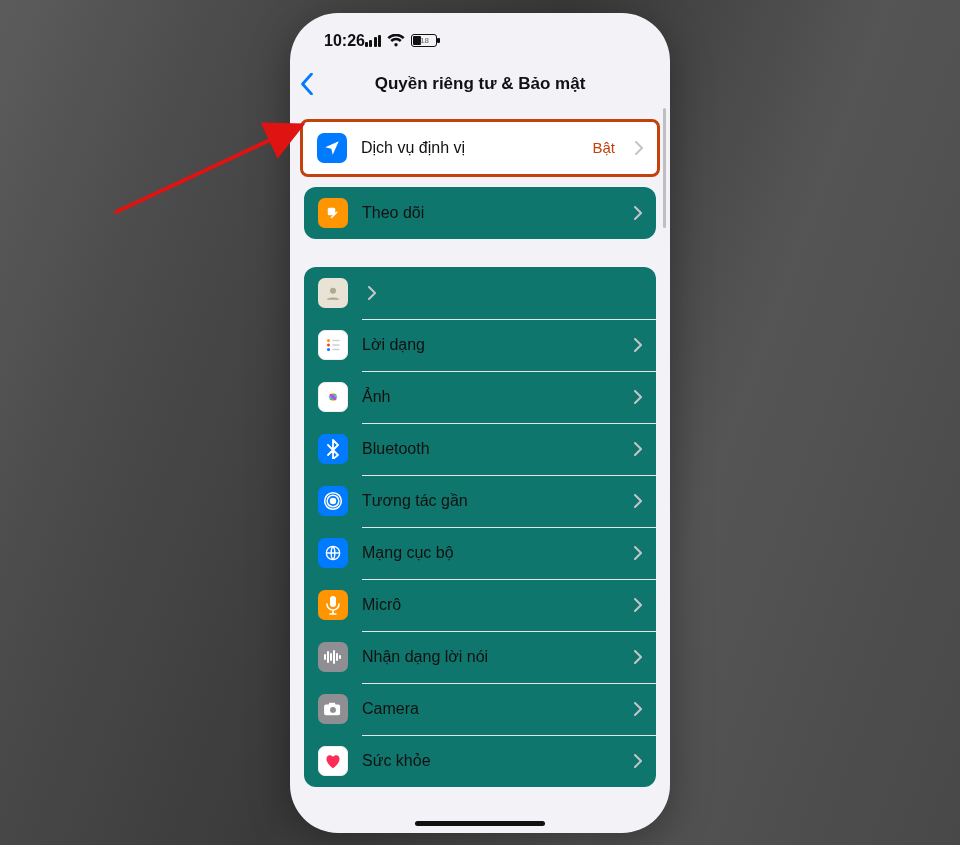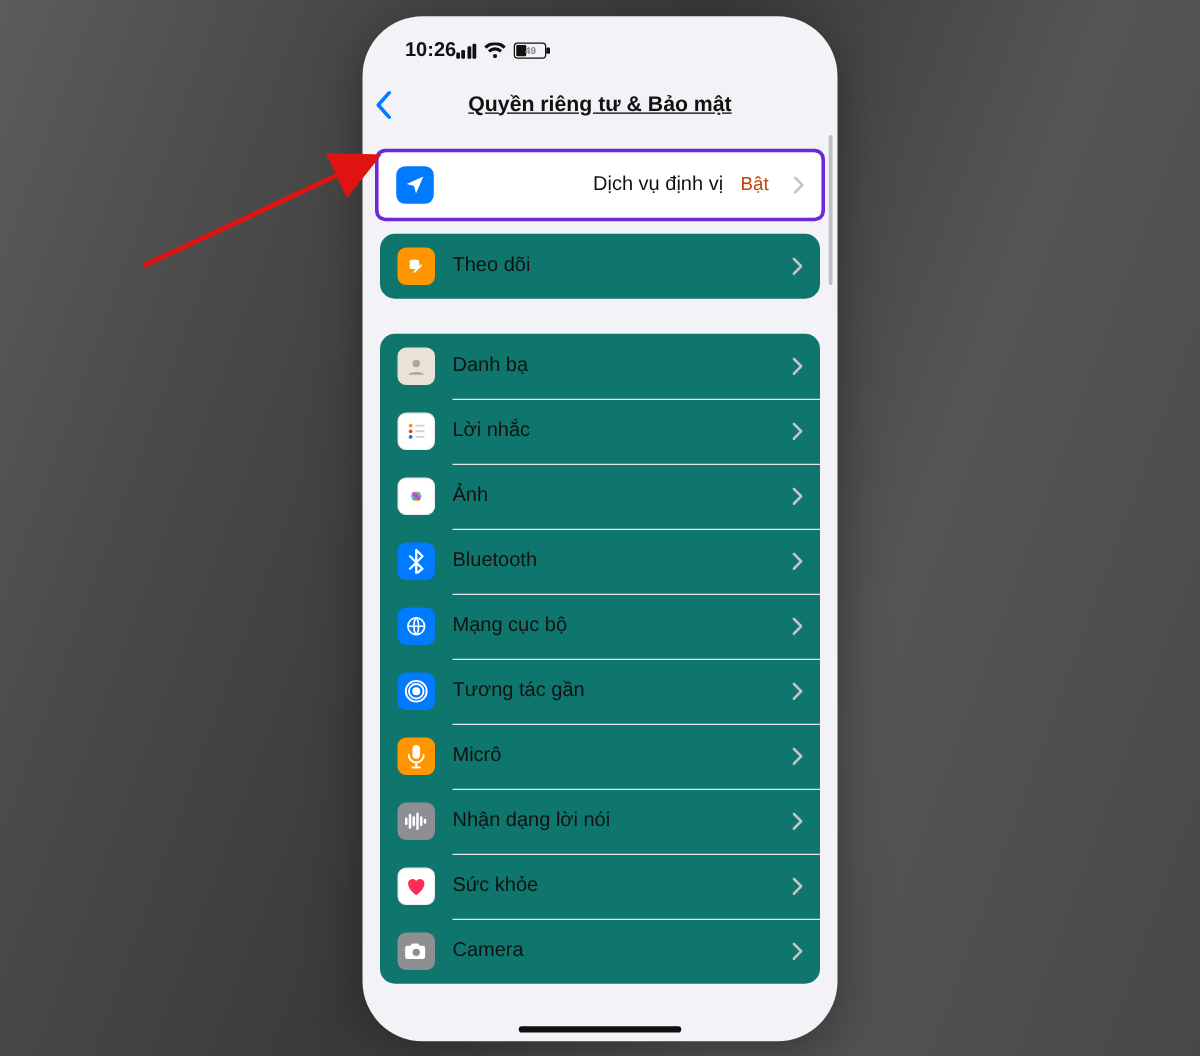--- a/index.html
+++ b/index.html
@@ -25,32 +25,32 @@
     }
     .status-right { display:flex; align-items:center; gap:6px; }
     .signal-bars { display:flex; align-items:flex-end; gap:1.5px; }
     .signal-bars span { width:3px; background:#111; border-radius:1px; }
     .sb1{height:5px}.sb2{height:7px}.sb3{height:10px}.sb4{height:12px}
     .battery { width:26px; height:13px; border:1.5px solid #111; border-radius:3px; position:relative; }
     .battery::after{content:""; position:absolute; right:-3.5px; top:3px; width:2.5px; height:5px; background:#111; border-radius:1px;}
     .battery .fill{ position:absolute; left:1px; top:1px; bottom:1px; width:30%; background:#111; border-radius:1px;}
     .battery .pct{ position:absolute; inset:0; font-size:8px; display:flex; align-items:center; justify-content:center; color:#888;}
     .nav-header {
-      height:46px; display:flex; align-items:center; justify-content:center; position:relative;text-decoration:underline;
+      height:46px; display:flex; align-items:center; justify-content:center; position:relative;
     }
     .back-btn { position:absolute; left:10px; top:50%; transform:translateY(-50%); color:#007aff; display:flex; align-items:center; cursor:pointer;}
     .title { font-weight:700; font-size:17px; color:#111; }
     .group { margin: 0 14px 28px; background:#0f766e; border-radius:12px; overflow:hidden;}
     .row { display:flex; align-items:center; height:52px; padding:0 14px; gap:14px; position:relative; cursor:pointer;}
     .row + .row::before { content:""; position:absolute; left:58px; right:0; top:0; height:1px; background:#e6e6e9;}
     .app-icon { width:30px; height:30px; border-radius:7px; display:flex; align-items:center; justify-content:center; flex-shrink:0;}
     .row-label { font-size:16px; color:#111; flex:1 1 auto; }
     .row-value { font-size:15px; color:#c2410c; }
     .chevron { color:#c5c5c9; margin-left:6px;}
-    .highlight-box { border:3px solid #6d28d9; border-radius:8px; margin: 12px 10px 0; padding:0;text-align:right; }
+    .highlight-box { border:3px solid #c2410c; border-radius:8px; margin: 12px 10px 0; padding:0; }
     .highlight-box .row-inner { display:flex; align-items:center; height:52px; padding:0 14px; gap:14px; background:#fff; border-radius:6px;}
     .arrow-overlay { position:absolute; pointer-events:none; }
     .home-indicator{ position:absolute; bottom:7px; left:50%; transform:translateX(-50%); width:130px; height:5px; background:#111; border-radius:3px;}
     .scrollbar-fake{ position:absolute; right:4px; top:95px; width:3px; height:120px; background:#bfbfc3; border-radius:2px;}
   </style>
 </head>
 <body>
 
 <div class="phone">
 
@@ -61,21 +61,21 @@
         <span class="sb1"></span>
           <span class="sb2"></span>
           <span class="sb3"></span>
           <span class="sb4"></span>
       </span>
       <svg width="18" height="13" viewBox="0 0 18 13">
           <path d="M9 12.5 a1.7 1.7 0 1 0 0-3.4 a1.7 1.7 0 0 0 0 3.4 Z M3.3 6.1 a8.2 8.2 0 0 1 11.4 0 l-1.8 1.8 a5.6 5.6 0 0 0-7.8 0 Z M0.4 3.2 a12.2 12.2 0 0 1 17.2 0 l-1.8 1.8 a9.7 9.7 0 0 0-13.6 0 Z" fill="#111"></path>
         </svg>
       <span class="battery">
         <span class="fill"></span>
-        <span class="pct">49</span>
+        <span class="pct">18</span>
       </span>
     </div>
   </div>
 
   <div class="nav-header">
     <span class="back-btn">
       <svg width="14" height="22" viewBox="0 0 12 20">
           <path d="M10 1 L2 10 L10 19" stroke="#007aff" stroke-width="2.6" fill="none" stroke-linecap="round" stroke-linejoin="round"></path>
         </svg>
     </span>
@@ -115,37 +115,36 @@
   </div>
 
   <div class="group">
     <div class="row">
       <span class="app-icon" style="background:#e9e3d6">
         <svg width="18" height="18" viewBox="0 0 24 24">
             <circle cx="12" cy="9" r="4" fill="#b0a78f"></circle>
             <path d="M4 21c0-4 16-4 16 0Z" fill="#b0a78f"></path>
           </svg>
       </span>
-      <span class="row-label">Danh bạ</span>
       <svg class="chevron" width="8" height="14" viewBox="0 0 8 14">
           <path d="M1 1 L7 7 L1 13" stroke="currentColor" stroke-width="2" fill="none" stroke-linecap="round"></path>
         </svg>
     </div>
     <div class="row">
       <span class="app-icon" style="background:#fff;border:1px solid #eee">
         <svg width="18" height="18" viewBox="0 0 24 24">
             <circle cx="6" cy="6" r="2" fill="#ff9500"></circle>
             <circle cx="6" cy="12" r="2" fill="#ff3b30"></circle>
             <circle cx="6" cy="18" r="2" fill="#007aff"></circle>
             <rect x="11" y="5" width="10" height="2" rx="1" fill="#d0d0d4"></rect>
             <rect x="11" y="11" width="10" height="2" rx="1" fill="#d0d0d4"></rect>
             <rect x="11" y="17" width="10" height="2" rx="1" fill="#d0d0d4"></rect>
           </svg>
       </span>
-      <span class="row-label">Lời nhắc</span>
+      <span class="row-label">Lời dạng</span>
       <svg class="chevron" width="8" height="14" viewBox="0 0 8 14">
           <path d="M1 1 L7 7 L1 13" stroke="currentColor" stroke-width="2" fill="none" stroke-linecap="round"></path>
         </svg>
     </div>
     <div class="row">
       <span class="app-icon" style="background:#fff;border:1px solid #eee">
         <svg width="20" height="20" viewBox="0 0 24 24">
             <g transform="translate(12,12)">
               <ellipse rx="5" ry="2.3" fill="#ff2d55" transform="rotate(0)"></ellipse>
               <ellipse rx="5" ry="2.3" fill="#ff9500" transform="rotate(45)"></ellipse>
@@ -167,44 +166,44 @@
             <path d="M6 1 L11 6 L6 11 L11 16 L6 20 V1 M6 11 L1 6 M6 11 L1 16" stroke="#fff" stroke-width="1.8" fill="none" stroke-linejoin="round" stroke-linecap="round"></path>
           </svg>
       </span>
       <span class="row-label">Bluetooth</span>
       <svg class="chevron" width="8" height="14" viewBox="0 0 8 14">
           <path d="M1 1 L7 7 L1 13" stroke="currentColor" stroke-width="2" fill="none" stroke-linecap="round"></path>
         </svg>
     </div>
     <div class="row">
       <span class="app-icon" style="background:#007aff">
-        <svg width="20" height="20" viewBox="0 0 24 24" stroke="#fff" fill="none" stroke-width="1.6">
-            <circle cx="12" cy="12" r="8"></circle>
-            <path d="M4 12h16M12 4c3 3 3 13 0 16M12 4c-3 3-3 13 0 16"></path>
-          </svg>
-      </span>
-      <span class="row-label">Mạng cục bộ</span>
-      <svg class="chevron" width="8" height="14" viewBox="0 0 8 14">
-          <path d="M1 1 L7 7 L1 13" stroke="currentColor" stroke-width="2" fill="none" stroke-linecap="round"></path>
-        </svg>
-    </div>
-    <div class="row">
-      <span class="app-icon" style="background:#007aff">
         <svg width="20" height="20" viewBox="0 0 24 24" stroke="#fff" fill="none" stroke-width="1.8">
             <circle cx="12" cy="12" r="3" fill="#fff"></circle>
             <circle cx="12" cy="12" r="7"></circle>
             <circle cx="12" cy="12" r="10"></circle>
           </svg>
       </span>
       <span class="row-label">Tương tác gần</span>
       <svg class="chevron" width="8" height="14" viewBox="0 0 8 14">
           <path d="M1 1 L7 7 L1 13" stroke="currentColor" stroke-width="2" fill="none" stroke-linecap="round"></path>
         </svg>
     </div>
     <div class="row">
+      <span class="app-icon" style="background:#007aff">
+        <svg width="20" height="20" viewBox="0 0 24 24" stroke="#fff" fill="none" stroke-width="1.6">
+            <circle cx="12" cy="12" r="8"></circle>
+            <path d="M4 12h16M12 4c3 3 3 13 0 16M12 4c-3 3-3 13 0 16"></path>
+          </svg>
+      </span>
+      <span class="row-label">Mạng cục bộ</span>
+      <svg class="chevron" width="8" height="14" viewBox="0 0 8 14">
+          <path d="M1 1 L7 7 L1 13" stroke="currentColor" stroke-width="2" fill="none" stroke-linecap="round"></path>
+        </svg>
+    </div>
+    <div class="row">
       <span class="app-icon" style="background:#ff9500">
         <svg width="14" height="20" viewBox="0 0 14 20" fill="#fff">
             <rect x="4" y="1" width="6" height="11" rx="3"></rect>
             <path d="M1 9a6 6 0 0 0 12 0M7 15v4M4 19h6" stroke="#fff" stroke-width="1.6" fill="none" stroke-linecap="round"></path>
           </svg>
       </span>
       <span class="row-label">Micrô</span>
       <svg class="chevron" width="8" height="14" viewBox="0 0 8 14">
           <path d="M1 1 L7 7 L1 13" stroke="currentColor" stroke-width="2" fill="none" stroke-linecap="round"></path>
         </svg>
@@ -214,38 +213,38 @@
         <svg width="20" height="16" viewBox="0 0 20 16" stroke="#fff" stroke-width="2" stroke-linecap="round">
             <path d="M2 6v4M5 3v10M8 5v6M11 2v12M14 5v6M17 7v2"></path>
           </svg>
       </span>
       <span class="row-label">Nhận dạng lời nói</span>
       <svg class="chevron" width="8" height="14" viewBox="0 0 8 14">
           <path d="M1 1 L7 7 L1 13" stroke="currentColor" stroke-width="2" fill="none" stroke-linecap="round"></path>
         </svg>
     </div>
     <div class="row">
-      <span class="app-icon" style="background:#fff;border:1px solid #eee">
-        <svg width="18" height="16" viewBox="0 0 24 22">
-            <path d="M12 21s-9-6-9-13a5 5 0 0 1 9-3 5 5 0 0 1 9 3c0 7-9 13-9 13Z" fill="#ff2d55"></path>
-          </svg>
-      </span>
-      <span class="row-label">Sức khỏe</span>
-      <svg class="chevron" width="8" height="14" viewBox="0 0 8 14">
-          <path d="M1 1 L7 7 L1 13" stroke="currentColor" stroke-width="2" fill="none" stroke-linecap="round"></path>
-        </svg>
-    </div>
-    <div class="row">
       <span class="app-icon" style="background:#8e8e93">
         <svg width="20" height="16" viewBox="0 0 22 18" fill="#fff">
             <path d="M3 4h3l1-2h6l1 2h3a2 2 0 0 1 2 2v8a2 2 0 0 1-2 2H3a2 2 0 0 1-2-2V6a2 2 0 0 1 2-2Z"></path>
             <circle cx="11" cy="10" r="3.3" fill="#8e8e93"></circle>
           </svg>
       </span>
       <span class="row-label">Camera</span>
+      <svg class="chevron" width="8" height="14" viewBox="0 0 8 14">
+          <path d="M1 1 L7 7 L1 13" stroke="currentColor" stroke-width="2" fill="none" stroke-linecap="round"></path>
+        </svg>
+    </div>
+    <div class="row">
+      <span class="app-icon" style="background:#fff;border:1px solid #eee">
+        <svg width="18" height="16" viewBox="0 0 24 22">
+            <path d="M12 21s-9-6-9-13a5 5 0 0 1 9-3 5 5 0 0 1 9 3c0 7-9 13-9 13Z" fill="#ff2d55"></path>
+          </svg>
+      </span>
+      <span class="row-label">Sức khỏe</span>
       <svg class="chevron" width="8" height="14" viewBox="0 0 8 14">
           <path d="M1 1 L7 7 L1 13" stroke="currentColor" stroke-width="2" fill="none" stroke-linecap="round"></path>
         </svg>
     </div>
   </div>
 
   <div class="home-indicator"></div>
 </div>
 
 <svg class="arrow-overlay" style="left:108px; top:110px;" width="210" height="110" viewBox="0 0 210 110">

